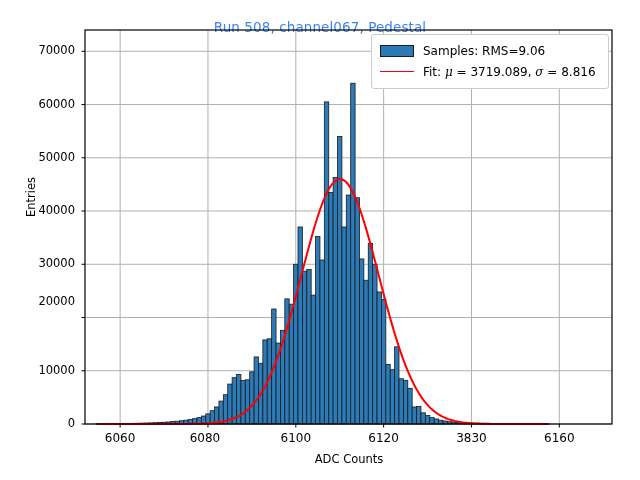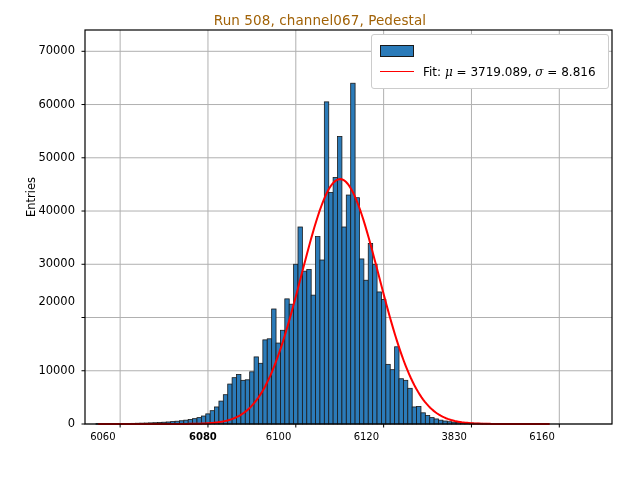--- a/index.html
+++ b/index.html
@@ -13,25 +13,25 @@
     position: relative;
   }
   #figure {
     position: absolute;
     left: 0; top: 0;
     width: 640px; height: 480px;
     background: #ffffff;
   }
   .title {
     position: absolute;
-    left: 0; top: 12px;
+    left: 0; top: 19px;
     width: 640px;
     text-align: center;
     font-size: 13.5px;
-    color: #a16207;
+    color: #3b82f6;
     letter-spacing: 0.1px;
   }
   .ylabel {
     position: absolute;
     left: -24px;
     top: 190px;
     width: 110px;
     text-align: center;
     font-size: 11.5px;
     color: #000000;
@@ -52,21 +52,22 @@
   }
   .tick-label-y {
     position: absolute;
     text-align: right;
     font-size: 11.5px;
     color: #000000;
     width: 70px;
   }
   .tick-label-x {
     position: absolute;
-    font-size: 10px;
+    text-align: center;
+    font-size: 12px;
     color: #000000;
     width: 60px;
   }
   .legend-box {
     position: absolute;
     left: 371px; top: 34px;
     width: 238px;
     padding: 5px 8px 6px 8px;
     box-sizing: border-box;
     background: #ffffff;
@@ -100,20 +101,21 @@
   .mi { font-style: italic; font-family: "DejaVu Serif", serif; }
 </style>
 </head>
 <body>
 
 <div id="figure">
 
   <div class="title">Run 508, channel067, Pedestal</div>
 
   <div class="ylabel">Entries</div>
+  <div class="xlabel">ADC Counts</div>
 
   <svg class="plot-svg" id="plot" width="640" height="480">
       <line x1="85" y1="424" x2="612" y2="424" stroke="#b0b0b0" stroke-width="1"></line>
       <line x1="85" y1="370.7567567567568" x2="612" y2="370.7567567567568" stroke="#b0b0b0" stroke-width="1"></line>
       <line x1="85" y1="317.5135135135135" x2="612" y2="317.5135135135135" stroke="#b0b0b0" stroke-width="1"></line>
       <line x1="85" y1="264.27027027027026" x2="612" y2="264.27027027027026" stroke="#b0b0b0" stroke-width="1"></line>
       <line x1="85" y1="211.027027027027" x2="612" y2="211.027027027027" stroke="#b0b0b0" stroke-width="1"></line>
       <line x1="85" y1="157.7837837837838" x2="612" y2="157.7837837837838" stroke="#b0b0b0" stroke-width="1"></line>
       <line x1="85" y1="104.54054054054052" x2="612" y2="104.54054054054052" stroke="#b0b0b0" stroke-width="1"></line>
       <line x1="85" y1="51.29729729729729" x2="612" y2="51.29729729729729" stroke="#b0b0b0" stroke-width="1"></line>
@@ -249,30 +251,31 @@
       <div class="tick-label-y" style="left: 5px; top: 362.757px;">10000</div>
       <div class="tick-label-y" style="left: 5px; top: 294px;">20000</div>
       <div class="tick-label-y" style="left: 5px; top: 256.27px;">30000</div>
       <div class="tick-label-y" style="left: 5px; top: 203.027px;">40000</div>
       <div class="tick-label-y" style="left: 5px; top: 149.784px;">50000</div>
       <div class="tick-label-y" style="left: 5px; top: 96.5405px;">60000</div>
       <div class="tick-label-y" style="left: 5px; top: 43.2973px;">70000</div>
     </div>
   <div id="xtick-container">
       <div class="tick-label-x" style="left: 90.1333px; top: 431px;">6060</div>
-      <div class="tick-label-x" style="left: 189px; top: 431px; font-weight: bold;">6080</div>
+      <div class="tick-label-x" style="left: 175px; top: 431px;">6080</div>
       <div class="tick-label-x" style="left: 265.8px; top: 431px;">6100</div>
       <div class="tick-label-x" style="left: 353.633px; top: 431px;">6120</div>
       <div class="tick-label-x" style="left: 441.467px; top: 431px;">3830</div>
       <div class="tick-label-x" style="left: 529.3px; top: 431px;">6160</div>
     </div>
 
   <div class="legend-box">
     <div class="legend-row">
       <span class="legend-swatch-bar"></span>
+      <span class="legend-text">Samples: RMS=9.06</span>
     </div>
     <div class="legend-row">
       <span class="legend-swatch-line"></span>
       <span class="legend-text">
         Fit: <span class="mi">μ</span> = <span>3719.089</span>, <span class="mi">σ</span> = <span>8.816</span>
       </span>
     </div>
   </div>
 
 </div>

